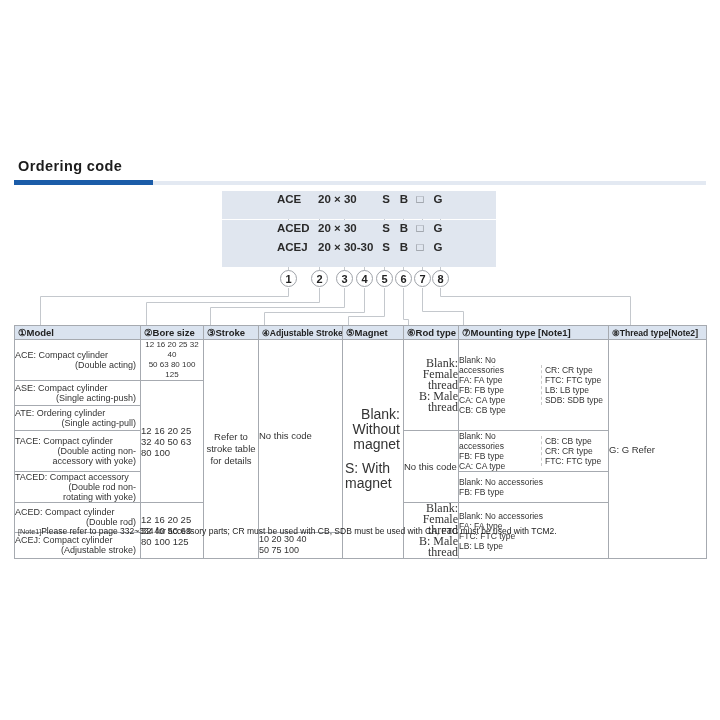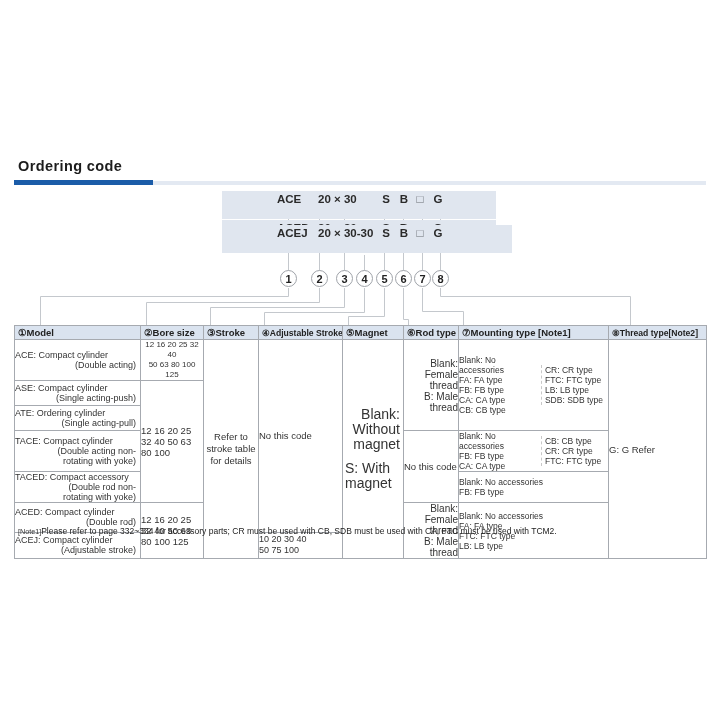--- a/index.html
+++ b/index.html
@@ -38,21 +38,21 @@
   .model-name{text-align:left;}
   .model-desc{text-align:right;padding-right:4px;white-space:pre-line;}
   td.bore-ace{font-size:8px;text-align:center;line-height:10px;}
   td.bore-mid,td.bore-bot{font-size:9.5px;text-align:left;padding-left:4px;line-height:11px;}
   td.stroke-cell{font-size:9.5px;text-align:center;line-height:12px;}
   td.adj-none{font-size:9.5px;padding-left:6px;}
   td.adj-acej{font-size:9px;padding-left:6px;line-height:11px;}
   td.magnet-cell{font-size:14px;line-height:15px;}
   .magnet-blank{display:block;text-align:right;padding-right:3px;white-space:pre-line;}
   .magnet-s{display:block;text-align:left;padding-left:2px;margin-top:9px;}
-  td.rod-thread{font-size:10px;text-align:right;padding-right:4px;line-height:11px;}
+  td.rod-thread{font-size:12px;text-align:right;padding-right:4px;line-height:11px;font-family:Liberation Serif, serif;}
   td.rod-none{font-size:9.5px;padding-left:5px;}
   td.mount-cell{font-size:8.5px;line-height:10px;padding:1px 0 1px 4px;}
   .mount-split{display:flex;align-items:center;height:100%;}
   .mount-left{flex:0 0 55%;}
   .mount-right{flex:1;border-left:1px dashed #c8c8c8;padding-left:3px;min-height:80%;display:flex;flex-direction:column;justify-content:center;}
   td.thread-cell{font-size:9.5px;padding-left:5px;}
 
   
   .notes{position:absolute;left:18px;top:525px;font-size:8.5px;color:#222;line-height:12px;}
   .note-tag{font-size:7.2px;color:#333;margin-top:8px;}
@@ -98,21 +98,21 @@
     <span class="cb-g">G</span>
   </div>
   <div class="code-bar" style="top:220px;">
     <span class="cb-model">ACED</span>
     <span class="cb-bore">20 × 30</span>
     <span class="cb-s">S</span>
     <span class="cb-b">B</span>
     <span class="cb-box">□</span>
     <span class="cb-g">G</span>
   </div>
-  <div class="code-bar" style="top:225px;padding-left:16px;">
+  <div class="code-bar" style="top:239px;">
     <span class="cb-model">ACEJ</span>
     <span class="cb-bore">20 × 30-30</span>
     <span class="cb-s">S</span>
     <span class="cb-b">B</span>
     <span class="cb-box">□</span>
     <span class="cb-g">G</span>
   </div>
 
   <div class="callout" style="left:280px;">1</div>
   <div class="callout" style="left:311px;">2</div>
@@ -191,21 +191,21 @@
     <tr style="height:25px">
       <td class="model-cell">
         <div class="model-name">ATE: Ordering cylinder</div>
         <div class="model-desc">(Single acting-pull)</div>
       </td>
     </tr>
     <tr style="height:30px">
       <td class="model-cell">
         <div class="model-name">TACE: Compact cylinder</div>
         <div class="model-desc">(Double acting non-
-rotating with yoke)</div>
+accessory with yoke)</div>
       </td>
       <td class="rod-none" rowspan="2">No this code</td>
       <td class="mount-cell">
         <div class="mount-split">
           <div class="mount-left pre">Blank: No accessories
 FB: FB type
 CA: CA type</div>
           <div class="mount-right pre">CB: CB type
 CR: CR type
 FTC: FTC type</div>

